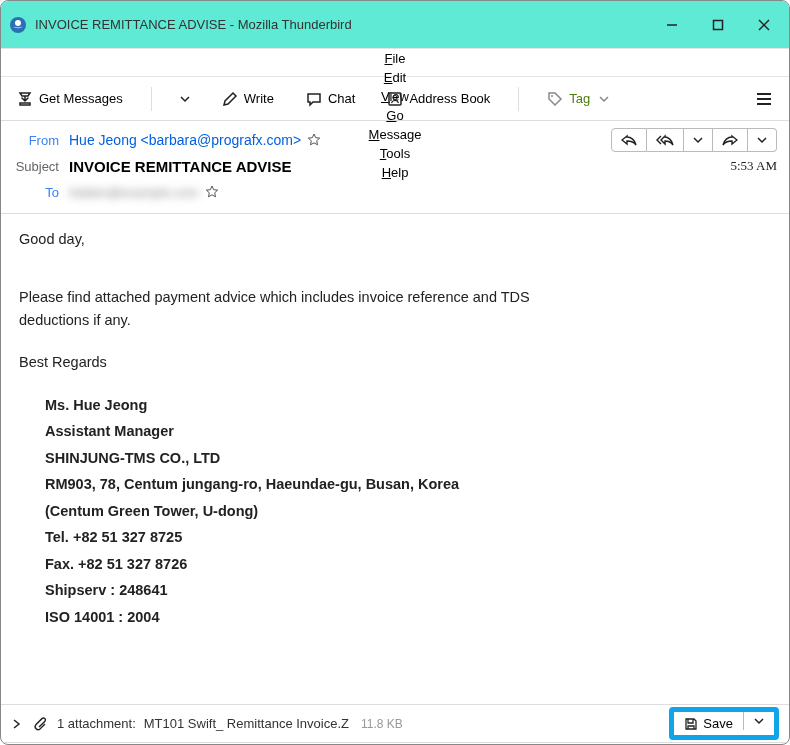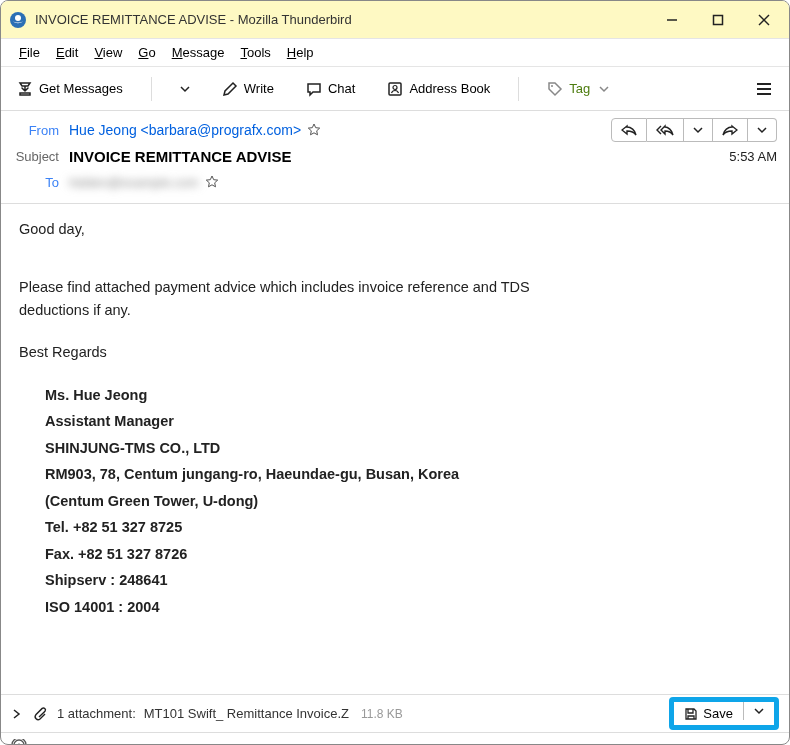--- a/index.html
+++ b/index.html
@@ -1,34 +1,34 @@
 <!DOCTYPE html>
 <html><head>
 <meta charset="utf-8">
 <style>
 * { box-sizing: border-box; margin: 0; padding: 0; }
 body { font-family: "Segoe UI", Arial, sans-serif; font-size: 13px; background: #fff; width: 790px; height: 745px; overflow: hidden; border: 1px solid #888; border-radius: 8px; }
-.titlebar { display: flex; align-items: center; height: 38px; padding: 0 2px 0 8px; background: #fef9c3; border-bottom: 1px solid #e5e5e5; }
+.titlebar { display: flex; align-items: center; height: 48px; padding: 0 2px 0 8px; background: #5eead4; border-bottom: 1px solid #e5e5e5; }
 .titlebar .app-icon { width: 18px; height: 18px; margin-right: 8px; }
 .titlebar .title { flex: 1; font-size: 13px; color: #333; }
 .titlebar .winbtn { width: 46px; height: 34px; display: flex; align-items: center; justify-content: center; cursor: pointer; }
-.menubar { display: flex; align-items: center; height: 28px; padding: 0 10px; border-bottom: 1px solid #e5e5e5; }
+.menubar { display: flex; align-items: center; height: 28px; padding: 0 10px; border-bottom: 1px solid #e5e5e5; flex-direction: column; }
 .menubar .menuitem { padding: 2px 8px; font-size: 13px; cursor: pointer; }
 .menubar .menuitem .uline { text-decoration: underline; }
 .toolbar { display: flex; align-items: center; height: 44px; padding: 0 8px; border-bottom: 1px solid #ddd; gap: 16px; }
 .tbtn { display: flex; align-items: center; gap: 6px; padding: 6px 8px; border-radius: 4px; cursor: pointer; font-size: 13px; }
 .tdiv { width: 1px; height: 24px; background: #ddd; margin: 0 4px; }
 .hamburger { margin-left: auto; padding: 6px 8px; cursor: pointer; }
 .headers { padding: 6px 12px 8px 12px; border-bottom: 1px solid #ddd; }
 .hrow { display: flex; align-items: center; min-height: 26px; }
 .hlabel { width: 56px; text-align: right; color: #3b82f6; font-size: 13px; padding-right: 10px; }
 .hlabel-subj { width: 56px; text-align: right; color: #666; font-size: 13px; padding-right: 10px; }
 .from-text { color: #0060df; font-size: 14px; }
 .subj-text { font-weight: 700; font-size: 15px; }
-.time-text { margin-left: auto; font-size: 13px; color: #222; }
+.time-text { margin-left: auto; font-size: 13px; color: #222; font-family: Liberation Serif, serif; }
 .actionbar { margin-left: auto; display: flex; gap: 0; }
 .actbtn { border: 1px solid #bbb; padding: 4px 9px; display: flex; align-items: center; justify-content: center; cursor: pointer; background: #fff; }
 .actbtn:first-child { border-radius: 4px 0 0 4px; }
 .actbtn + .actbtn { border-left: none; }
 .actbtn:last-child { border-radius: 0 4px 4px 0; }
 .blurred { filter: blur(4px); color: #888; user-select: none; }
 .body-area { padding: 14px 18px; font-size: 14.5px; color: #222; line-height: 1.55; height: 490px; overflow: auto; }
 .body-area p { margin-bottom: 4px; }
 .body-area .gap { height: 16px; }
 .sig b { font-weight: 700; margin-left: 26px; }

